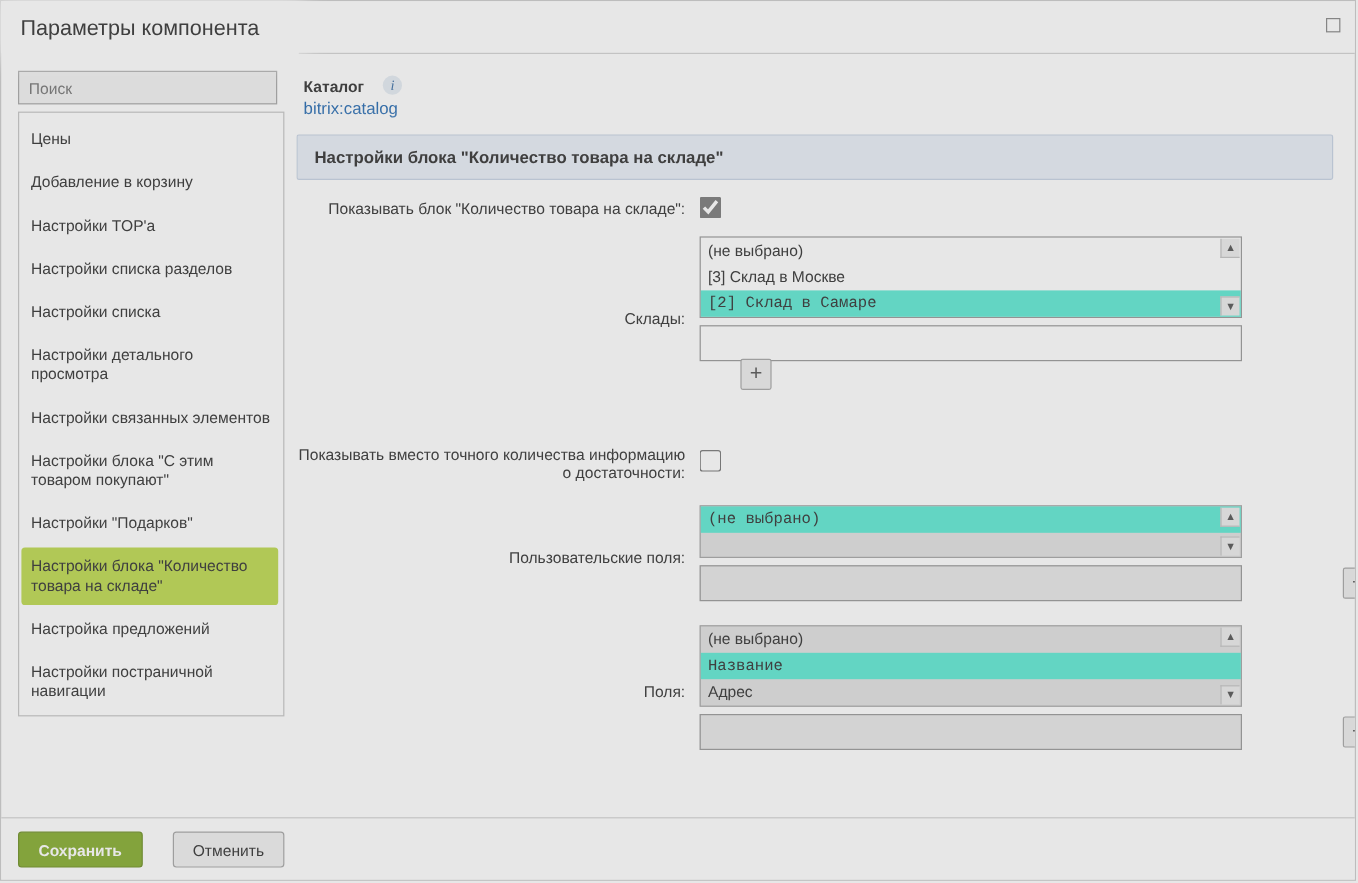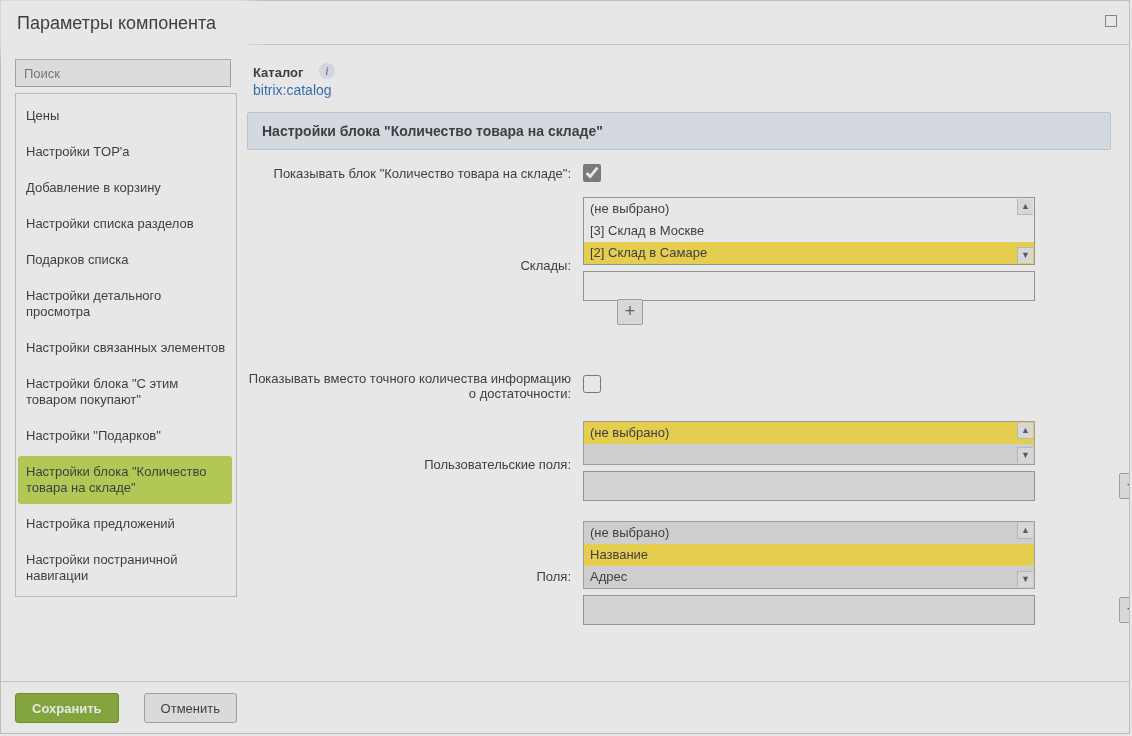--- a/index.html
+++ b/index.html
@@ -169,21 +169,21 @@
   border: 1px solid #999;
   background: #fff;
   font-size: 13px;
 }
 .listbox.dim { background: #e1e1e1; border-color:#a7a7a7;}
 .listbox .opt {
   padding: 2px 6px;
   line-height: 18px;
   cursor: pointer;
 }
-.listbox .opt.sel { background: #fde047; }
+.listbox .opt.sel { background: #5eead4; font-family: Liberation Mono, monospace; }
 .textbox {
   width: 452px;
   height: 30px;
   border: 1px solid #999;
   background: #fff;
   padding: 0 6px;
 }
 .plus-btn {
   position: absolute;
   width: 26px; height: 26px;
@@ -253,24 +253,24 @@
   </div>
 
   <div class="body">
     <div class="sidebar">
       <div class="search-wrap">
         <input class="search" placeholder="Поиск" style="">
       </div>
       <div class="navgroups">
         <div class="navgroups-inner" id="nav-inner">
             <div class="nav-item">Цены</div>
+            <div class="nav-item">Добавление в корзину</div>
             <div class="nav-item">Настройки TOP'а</div>
-            <div class="nav-item">Добавление в корзину</div>
             <div class="nav-item">Настройки списка разделов</div>
-            <div class="nav-item">Подарков списка</div>
+            <div class="nav-item">Настройки списка</div>
             <div class="nav-item">Настройки детального просмотра</div>
             <div class="nav-item">Настройки связанных элементов</div>
             <div class="nav-item">Настройки блока "С этим товаром покупают"</div>
             <div class="nav-item">Настройки "Подарков"</div>
             <div class="nav-item active bright" style="position: relative; z-index: 12; box-shadow: rgba(255, 255, 255, 0.9) 0px 0px 14px 4px;">Настройки блока "Количество товара на складе"</div>
             <div class="nav-item">Настройка предложений</div>
             <div class="nav-item">Настройки постраничной навигации</div>
             <div class="nav-item">Настройки 404 ошибки</div>
             <div class="nav-item">Специальные настройки</div>
           </div>

